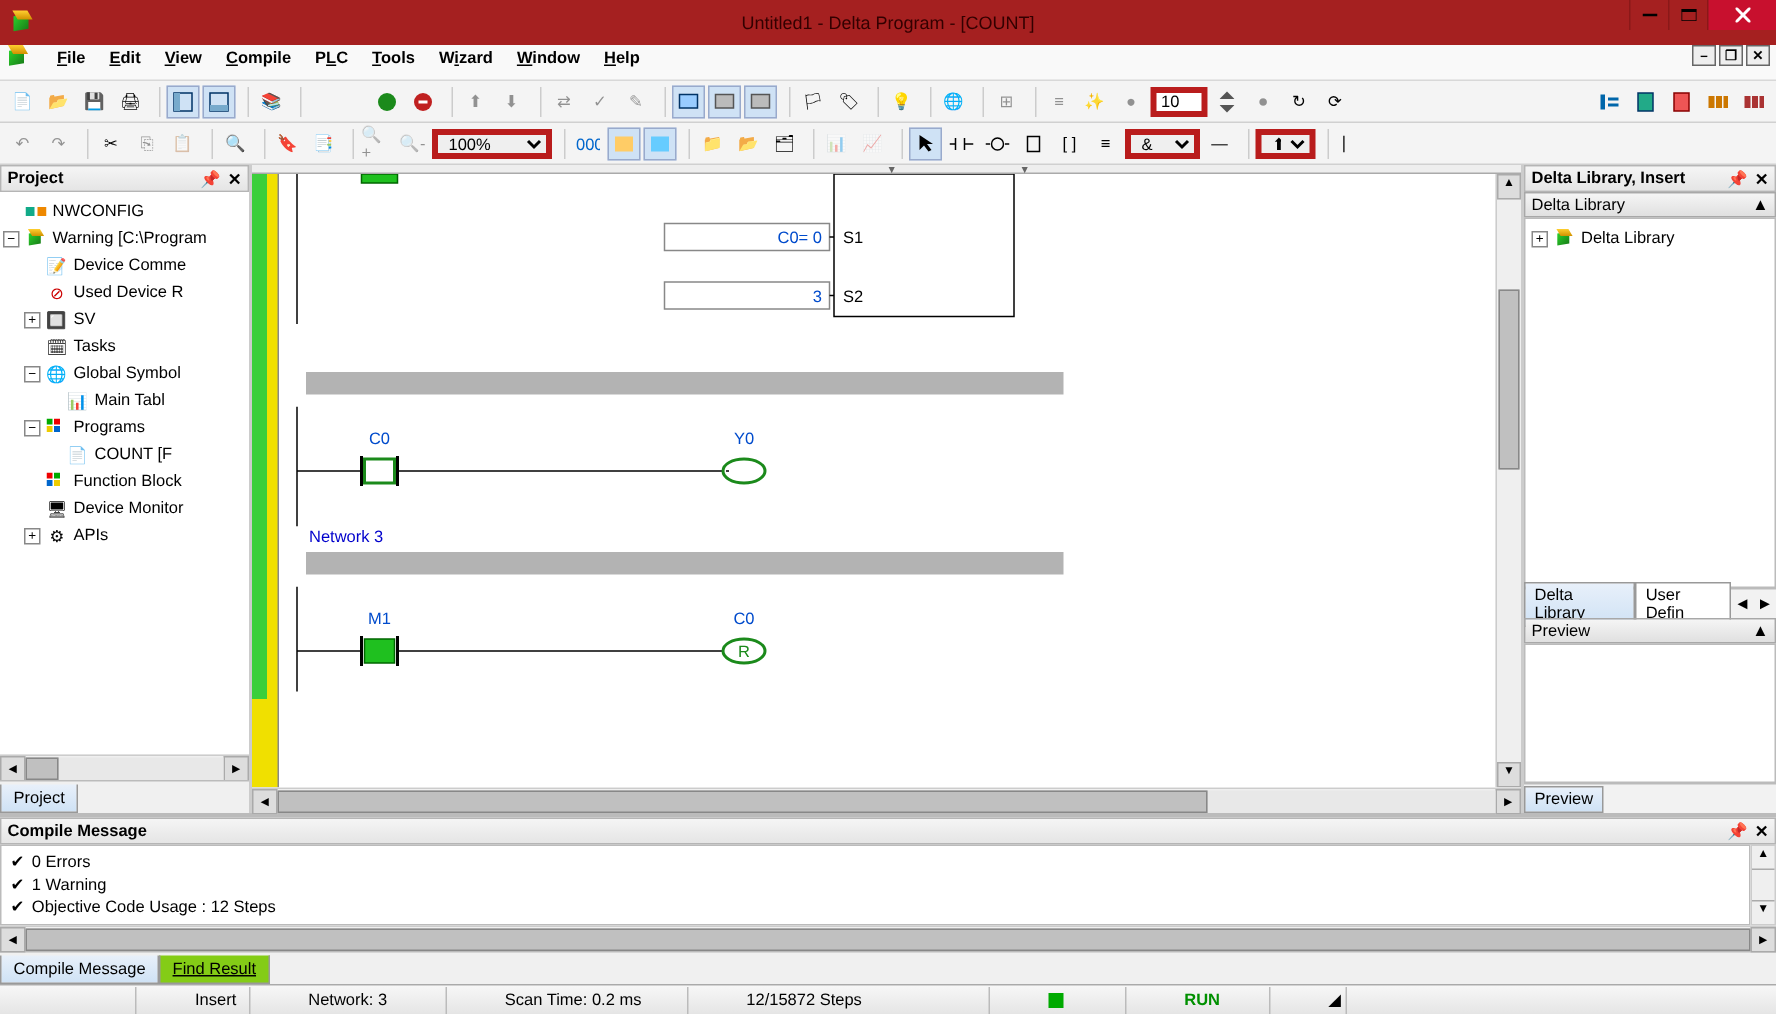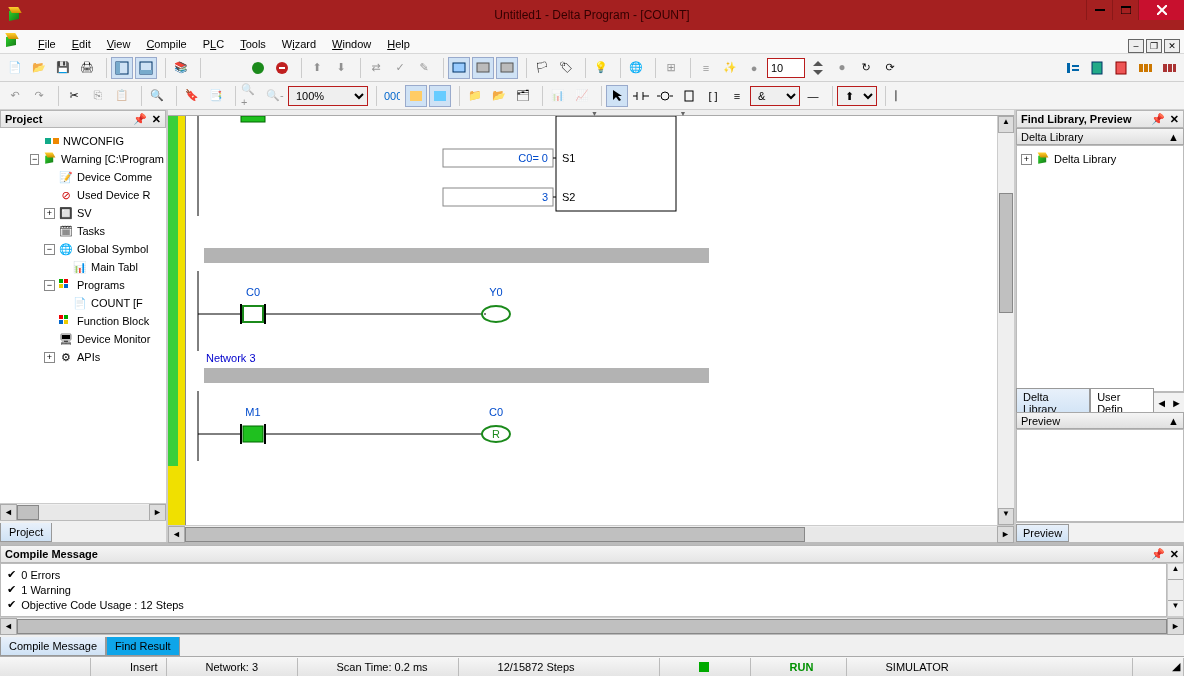--- a/index.html
+++ b/index.html
@@ -4,55 +4,55 @@
 <style>
 * { box-sizing: border-box; margin: 0; padding: 0; font-family: Tahoma, sans-serif; font-size: 11px; }
 body { width: 1184px; height: 676px; overflow: hidden; background: #fff; display: flex; flex-direction: column; }
 .titlebar { height: 30px; background: #a52020; display: flex; align-items: center; justify-content: center; position: relative; color: #000; }
 .titlebar .icon { position: absolute; left: 6px; width: 18px; height: 18px; display: flex; align-items: center; justify-content: center; }
 .title-text { color: #300; font-size: 12px; }
 .win-controls { position: absolute; right: 0; top: 0; display: flex; height: 20px; }
 .win-btn { width: 26px; height: 20px; display: flex; align-items: center; justify-content: center; background: #a52020; border-left: 1px solid #8a1818; cursor: pointer; }
 .win-btn.close { background: #c8102e; color: #fff; width: 46px; }
 
-.menubar { height: 24px; background: #f9f9f9; border-bottom: 1px solid #d8d8d8; display: flex; align-items: flex-end; padding-left: 4px; position: relative; }
+.menubar { height: 24px; background: #f9f9f9; border-bottom: 1px solid #d8d8d8; display: flex; align-items: flex-start; padding-left: 4px; position: relative; font-weight: bold; }
 .menubar .app-icon { width: 20px; height: 20px; margin-right: 6px; }
 .menu-item { padding: 3px 8px; cursor: pointer; }
 .menu-item u { text-decoration: underline; }
 .mdi-controls { position: absolute; right: 4px; display: flex; gap: 2px; }
 .mdi-btn { width: 16px; height: 14px; border: 1px solid #666; background: #eee; font-size: 9px; display: flex; align-items: center; justify-content: center; cursor: pointer; }
 
 .toolbar { height: 28px; background: #f4f4f4; border-bottom: 1px solid #d0d0d0; display: flex; align-items: center; padding: 2px 4px; gap: 2px; }
 .tool-btn { width: 22px; height: 22px; display: flex; align-items: center; justify-content: center; border: 1px solid transparent; cursor: pointer; }
 .tool-btn.toggled { background: #cfe2f5; border-color: #9ac; }
 .tool-btn.disabled { opacity: 0.4; cursor: default; }
 .tool-sep { width: 5px; height: 20px; border-right: 1px solid #ccc; margin: 0 2px; }
-.tool-input { height: 20px; border: 1px solid #b91c1c; padding: 0 3px; font-size: 11px; }
+.tool-input { height: 20px; border: 4px solid #b91c1c; padding: 0 3px; font-size: 11px; }
 .spacer { flex: 1; }
 
 .main-area { flex: 1; display: flex; min-height: 0; }
 
 .side-panel { display: flex; flex-direction: column; border-right: 2px solid #ccc; }
 .panel-head { height: 18px; background: linear-gradient(#f5f5f5,#e5e5e5); border: 1px solid #b5b5b5; display: flex; align-items: center; padding: 0 4px; font-weight: bold; position: relative; }
 .panel-head .pin { position: absolute; right: 18px; cursor: pointer; }
 .panel-head .close { position: absolute; right: 4px; cursor: pointer; }
-.tree { flex: 1; overflow: hidden; background: #fff; padding: 4px 2px; white-space: nowrap; margin-left: 28px; }
+.tree { flex: 1; overflow: hidden; background: #fff; padding: 4px 2px; white-space: nowrap; }
 .tree-node { display: flex; align-items: center; height: 18px; cursor: pointer; }
 .tree-toggle { width: 11px; height: 11px; border: 1px solid #888; font-size: 9px; display: flex; align-items: center; justify-content: center; margin-right: 3px; cursor: pointer; }
 .tree-toggle.empty { border: none; }
 .tree-icon { width: 16px; height: 14px; margin-right: 3px; display: flex; align-items: center; justify-content: center; }
 .ind-1 { padding-left: 14px; } .ind-2 { padding-left: 28px; }
 .hscroll { height: 17px; background: #efefef; border-top: 1px solid #ccc; display: flex; align-items: center; }
 .hscroll .arrow { width: 17px; height: 17px; background: #ddd; border: 1px solid #aaa; font-size: 9px; display: flex; align-items: center; justify-content: center; }
 .hscroll .track { flex: 1; background: #e8e8e8; height: 15px; position: relative; }
 .hscroll .thumb { position: absolute; height: 15px; background: #c0c0c0; border: 1px solid #888; }
 
 .dockt-tabs { height: 22px; background: #f0f0f0; border-top: 1px solid #bbb; display: flex; align-items: flex-end; }
 .dockt-tab { padding: 3px 8px; border: 1px solid #999; border-top: none; background: linear-gradient(#e8f0fa,#cfe2f5); cursor: pointer; font-size: 11px; }
-.dockt-tab.plain { background: #0ea5e9; }
+.dockt-tab.plain { background: #84cc16; text-decoration: underline; }
 
 .editor { flex: 1; display: flex; flex-direction: column; min-width: 0; position: relative; }
 .editor-body { flex: 1; display: flex; overflow: hidden; }
 .gutter { width: 18px; background: #f0e000; border-right: 1px solid #888; }
 .gutter .g-green { width: 10px; height: 350px; background: #3bcf3b; margin: 0 0 0 0; }
 .ladder { flex: 1; background: #fff; position: relative; overflow: hidden; }
 .net-label { color: #0000cc; font-size: 11px; }
 .gray-bar { height: 15px; background: #b3b3b3; }
 
 .right-panels { width: 170px; display: flex; flex-direction: column; border-left: 2px solid #ccc; }
@@ -494,21 +494,21 @@
       <div class="arrow">◄</div>
       <div class="track">
           <div class="thumb" style="left:0;width:620px"></div>
         </div>
       <div class="arrow">►</div>
     </div>
   </div>
 
   <div class="right-panels">
     <div class="panel-head">
-      <span>Find Library, Preview</span>
+      <span>Delta Library, Insert</span>
       <span class="pin">📌</span>
       <span class="close">✕</span>
     </div>
     <div class="right-section" style="flex:1">
       <div class="shead">
           <span>Delta Library</span>
           <span class="tri">▲</span>
         </div>
       <div class="lib-body">
         <div class="tree-node">
@@ -582,15 +582,14 @@
 <div class="statusbar">
   <div class="status-cell" style="width:60px"></div>
   <div class="status-cell">Insert</div>
   <div class="status-cell" style="width:100px">Network: 3</div>
   <div class="status-cell" style="width:130px">Scan Time: 0.2 ms</div>
   <div class="status-cell" style="width:170px">12/15872 Steps</div>
   <div class="status-cell" style="width:60px">
       <div class="run-ind"></div>
     </div>
   <div class="status-cell run" style="width:65px">RUN</div>
-  <div class="status-cell" style="flex:1">SIMULATOR</div>
   <div class="status-cell" style="width:20px">◢</div>
 </div>
 
 </body></html>

